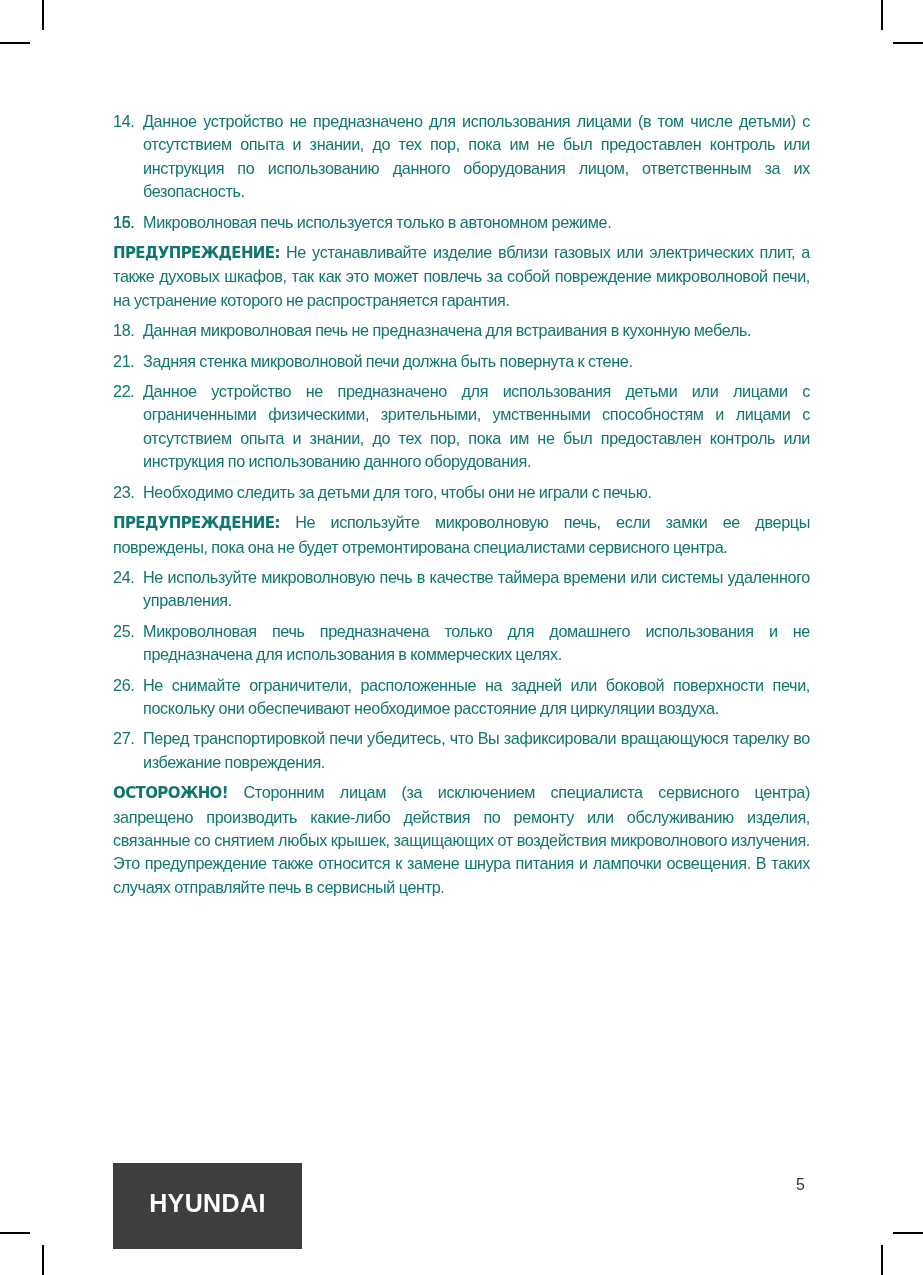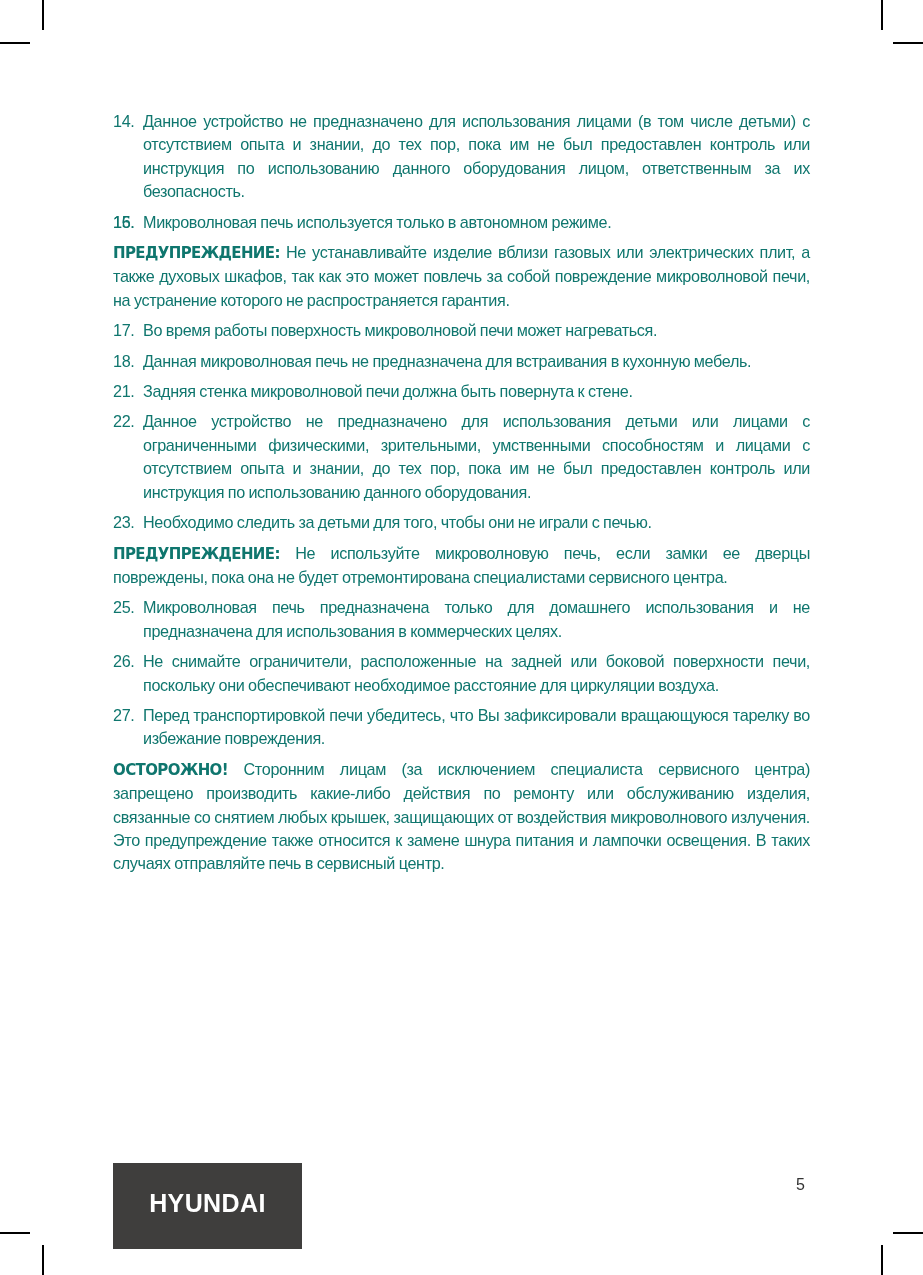--- a/index.html
+++ b/index.html
@@ -98,24 +98,20 @@
     <span class="num">16.</span>
     <span>Микроволновая печь используется только в автономном режиме.</span>
   </div>
 
   <div class="warn">
     <span class="label">ПРЕДУПРЕЖДЕНИЕ:</span>
     <span>Не устанавливайте изделие вблизи газовых или электрических плит, а также духовых шкафов, так как это может повлечь за собой повреждение микроволновой печи, на устранение которого не распространяется гарантия.</span>
   </div>
 
   <div class="item">
-    <span class="num">17.</span>
-    <span>Во время работы поверхность микроволновой печи может нагреваться.</span>
-  </div>
-  <div class="item">
     <span class="num">18.</span>
     <span>Данная микроволновая печь не предназначена для встраивания в кухонную мебель.</span>
   </div>
   <div class="item">
     <span class="num">21.</span>
     <span>Задняя стенка микроволновой печи должна быть повернута к стене.</span>
   </div>
   <div class="item">
     <span class="num">22.</span>
     <span>Данное устройство не предназначено для использования детьми или лицами с ограниченными физическими, зрительными, умственными способностям и лицами с отсутствием опыта и знании, до тех пор, пока им не был предоставлен контроль или инструкция по использованию данного оборудования.</span>
@@ -123,20 +119,24 @@
   <div class="item">
     <span class="num">23.</span>
     <span>Необходимо следить за детьми для того, чтобы они не играли с печью.</span>
   </div>
 
   <div class="warn">
     <span class="label">ПРЕДУПРЕЖДЕНИЕ:</span>
     <span>Не используйте микроволновую печь, если замки ее дверцы повреждены, пока она не будет отремонтирована специалистами сервисного центра.</span>
   </div>
 
+  <div class="item">
+    <span class="num">24.</span>
+    <span>Не используйте микроволновую печь в качестве таймера времени или системы удаленного управления.</span>
+  </div>
   <div class="item">
     <span class="num">25.</span>
     <span>Микроволновая печь предназначена только для домашнего использования и не предназначена для использования в коммерческих целях.</span>
   </div>
   <div class="item">
     <span class="num">26.</span>
     <span>Не снимайте ограничители, расположенные на задней или боковой поверхности печи, поскольку они обеспечивают необходимое расстояние для циркуляции воздуха.</span>
   </div>
   <div class="item">
     <span class="num">27.</span>

